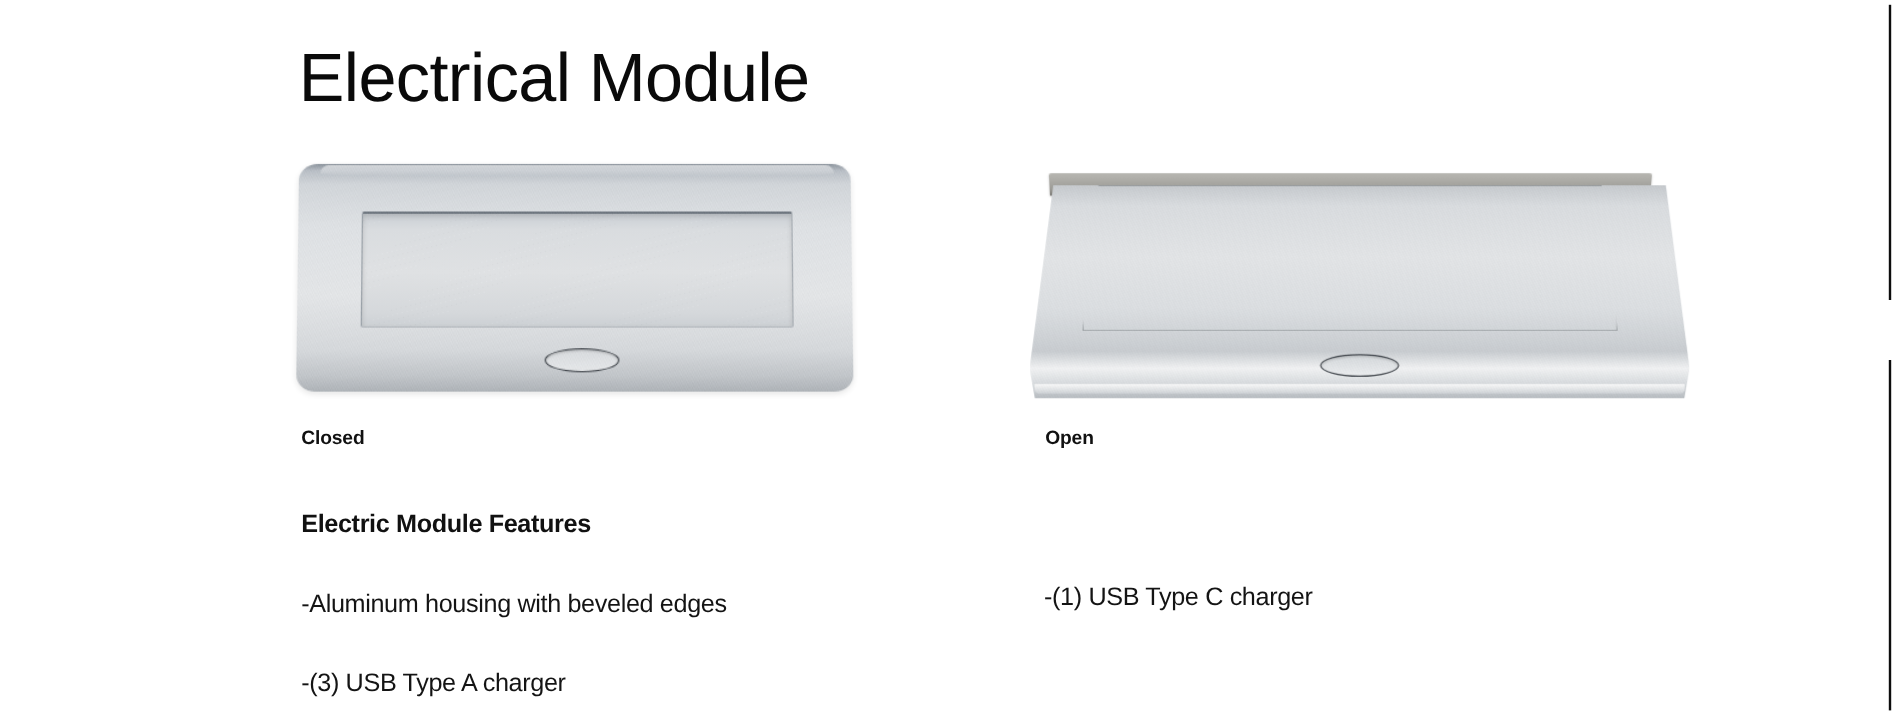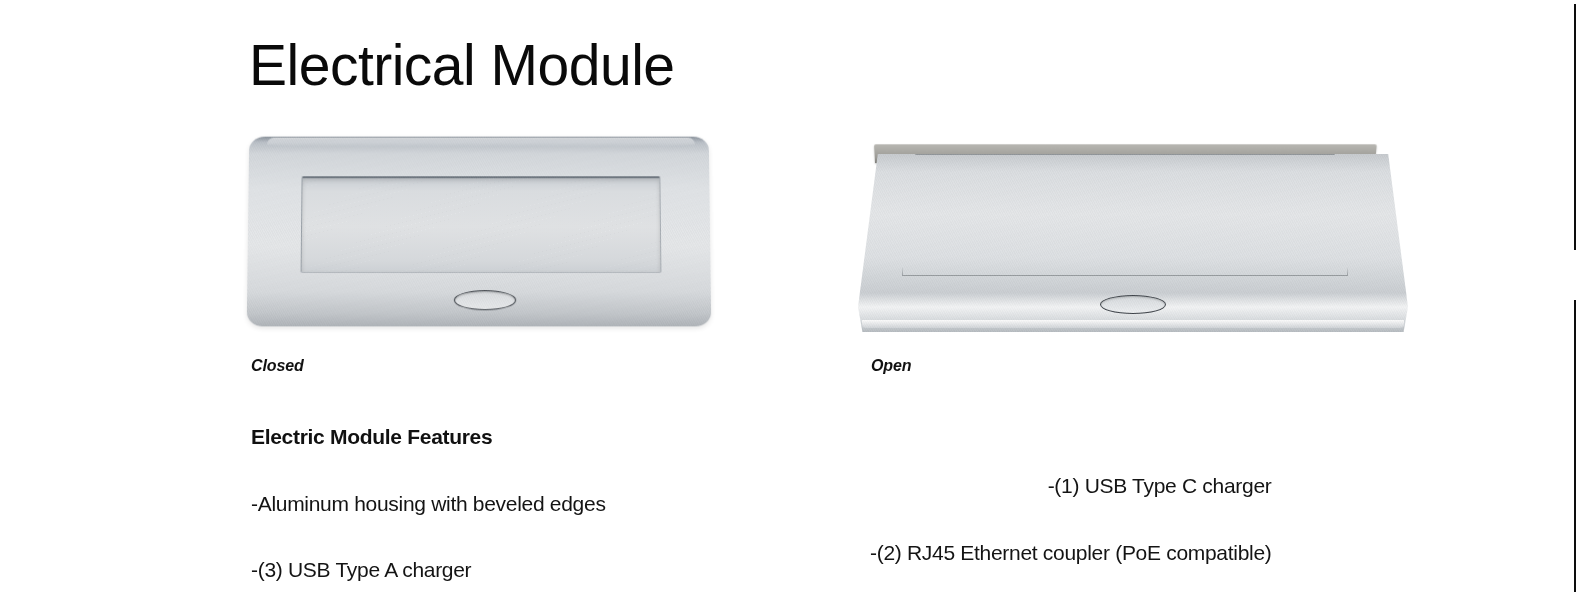--- a/index.html
+++ b/index.html
@@ -42,32 +42,31 @@
     white-space: nowrap;
   }
 
   
   .caption {
     position: absolute;
     font-size: 16px;
     font-weight: bold;
     color: #111111;
     letter-spacing: -0.1px;
-    font-style: italic;
   }
   .caption.closed { left: 251px; top: 357px; }
   .caption.open   { left: 871px; top: 357px; }
 
   
   .features {
     position: absolute;
     color: #111111;
   }
   .features.left  { left: 251px; top: 424px; }
-  .features.right { left: 870px; top: 432px; text-align: right; }
+  .features.right { left: 870px; top: 444px; }
 
   .features h2 {
     font-size: 21px;
     font-weight: bold;
     letter-spacing: -0.3px;
     line-height: 1.22;
     margin-bottom: 17px;
   }
   .features ul { list-style: none; }
   .features li {
@@ -561,17 +560,16 @@
     <h2>Electric Module Features</h2>
     <ul>
       <li>-Aluminum housing with beveled edges</li>
       <li>-(3) USB Type A charger</li>
     </ul>
   </div>
 
   <div class="features right">
     <ul>
       <li>-(1) USB Type C charger</li>
-      <li>-(2) RJ45 Ethernet coupler (PoE compatible)</li>
     </ul>
   </div>
 
 </div>
 
 </body></html>

